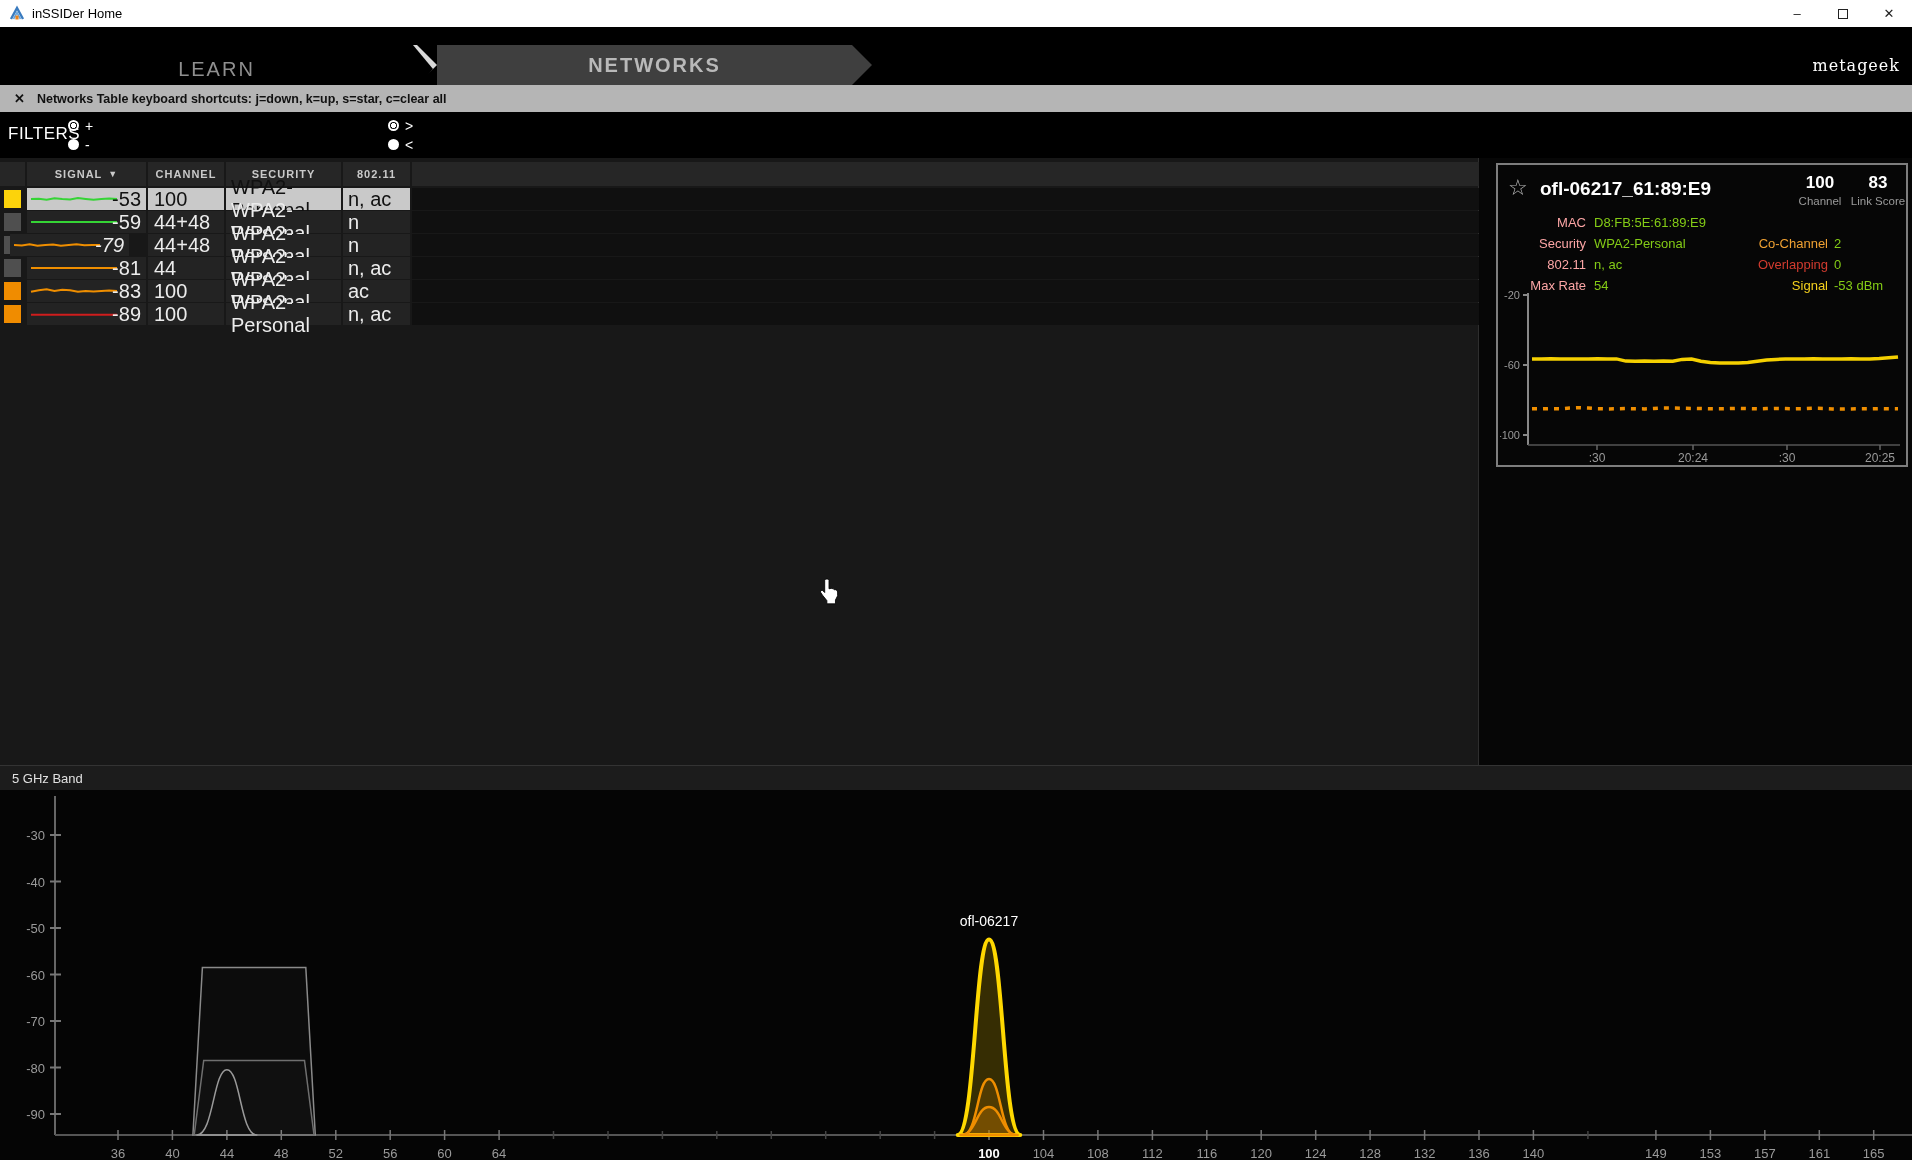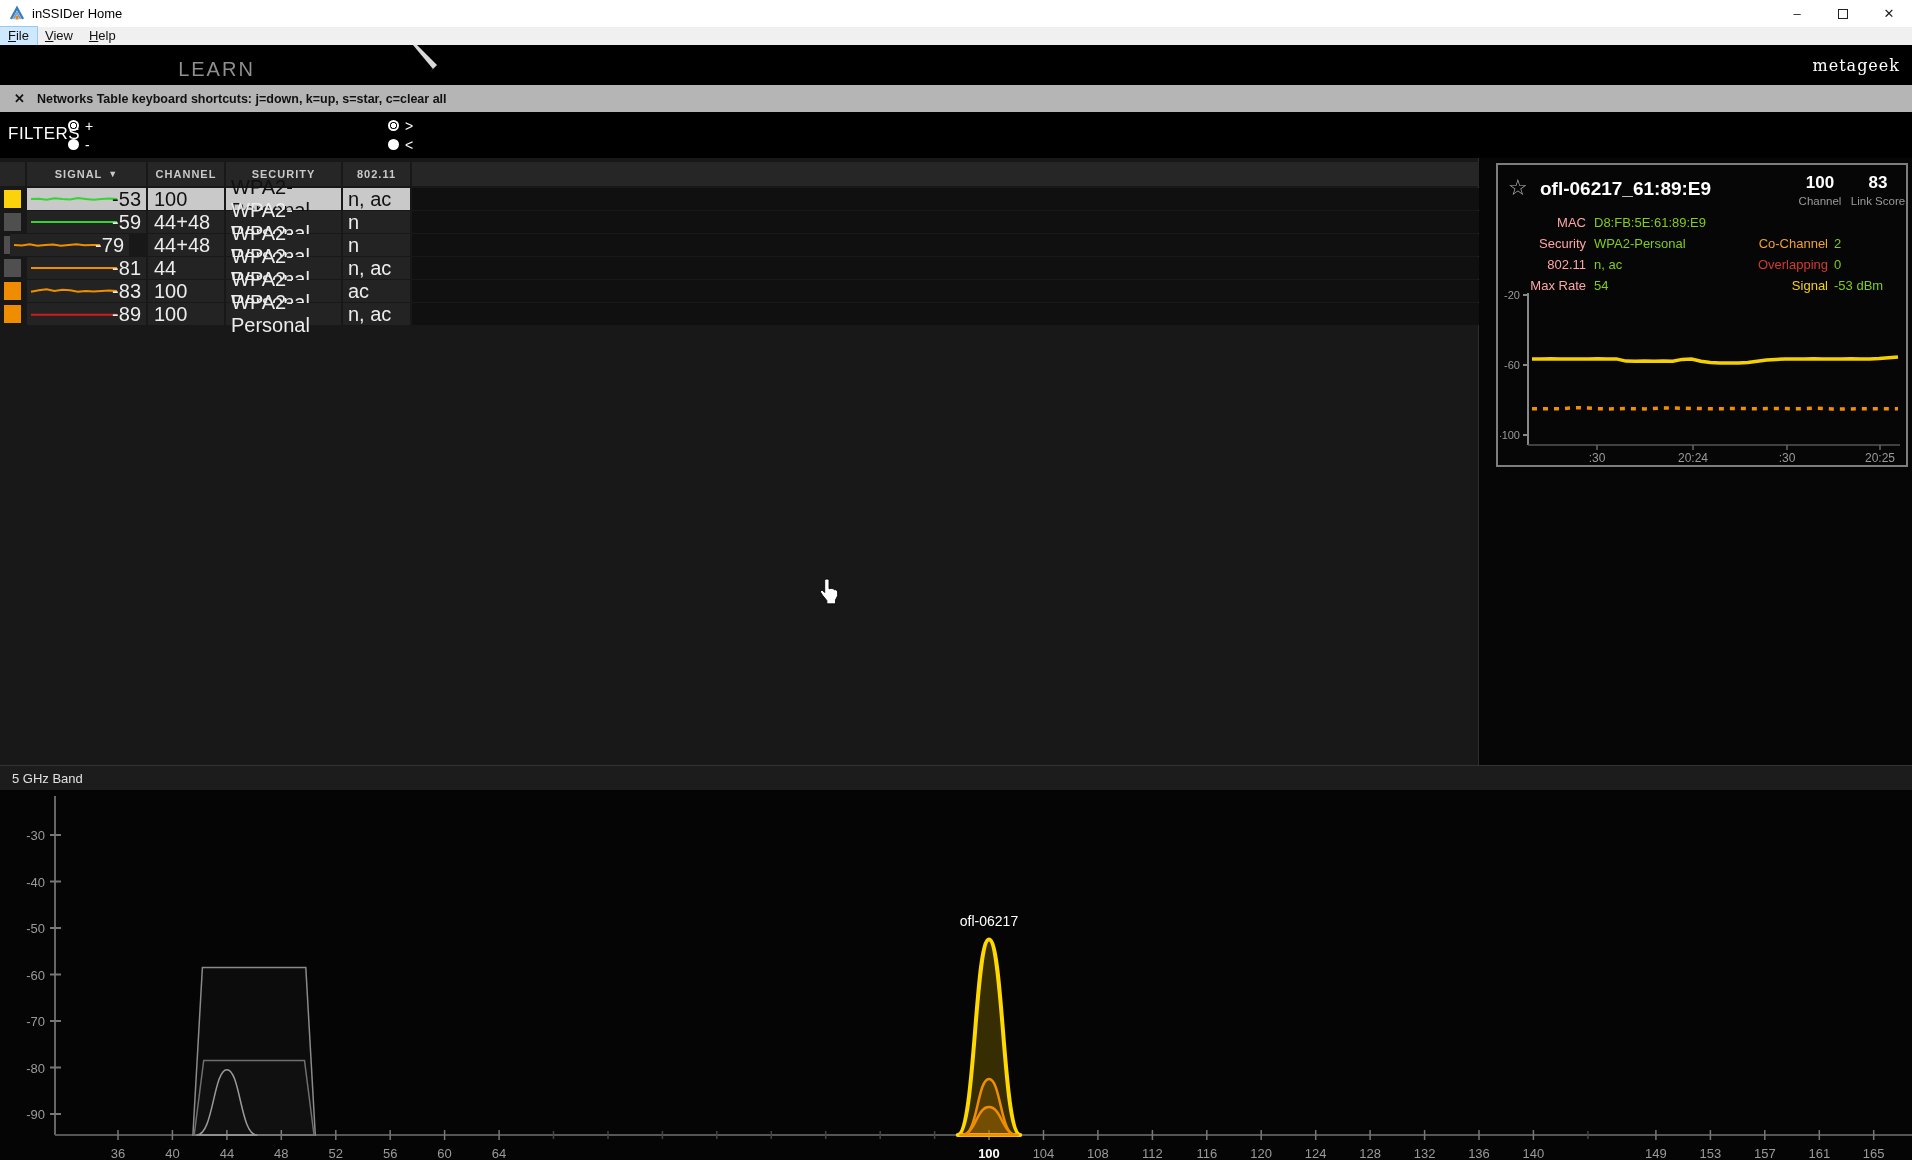--- a/index.html
+++ b/index.html
@@ -107,30 +107,28 @@
         </span>
       <span class="winbtn">
           <span class="maxglyph"></span>
         </span>
       <span class="winbtn">
           <span>✕</span>
         </span>
     </div>
   </div>
 
-  <div class="menubar" id="menubar">
-      <span class="menuitem focused"><u>F</u>ile</span>
-      <span class="menuitem"><u>V</u>iew</span>
-      <span class="menuitem"><u>H</u>elp</span>
-    </div>
 
   <div class="tabsbar">
     <div class="tab-outline"></div>
     <div class="tab-learn">
         <span>LEARN</span>
+      </div>
+    <div class="tab-networks">
+        <span>NETWORKS</span>
       </div>
     <div class="brand">
         <span>metageek</span>
       </div>
   </div>
 
   <div class="noticebar">
     <span class="close">✕</span>
     <span class="ntext">Networks Table keyboard shortcuts: j=down, k=up, s=star, c=clear all</span>
   </div>
@@ -208,21 +206,21 @@
             </div>
             <div class="tcell" style="left:148px; width:76px; padding-left:6px;">44+48</div>
             <div class="tcell" style="left:226px; width:115px; padding-left:5px;">WPA2-Personal</div>
             <div class="tcell" style="left:343px; width:67px; padding-left:5px;">n</div>
             <div class="tcell rest" style="left:412px; width:1067px;"></div>
           </div>
           <div class="trow" style="top: 76px; width: 1479px;">
             <div class="tcell swatchcell" style="left:0; width:25px;">
          <span class="swatch" style="background:#4f4f4f;"></span>
             </div>
-            <div class="tcell" style="left:10px; width:119px;">
+            <div class="tcell" style="left:10px; width:119px;font-style:italic;">
          <svg width="96" height="22">
            <polyline points="4,11 11.818181818181818,11.42 19.636363636363637,10.3 27.454545454545453,11.84 35.27272727272727,11 43.09090909090909,10.58 50.90909090909091,11.700000000000001 58.72727272727273,11 66.54545454545455,10.16 74.36363636363636,11.280000000000001 82.18181818181819,11 90,11" fill="none" stroke="#ef8e00" stroke-width="2"></polyline>
               </svg>
          <span class="sigval">-79</span>
             </div>
             <div class="tcell" style="left:148px; width:76px; padding-left:6px;">44+48</div>
             <div class="tcell" style="left:226px; width:115px; padding-left:5px;">WPA2-Personal</div>
             <div class="tcell" style="left:343px; width:67px; padding-left:5px;">n</div>
             <div class="tcell rest" style="left:412px; width:1067px;"></div>
           </div>

